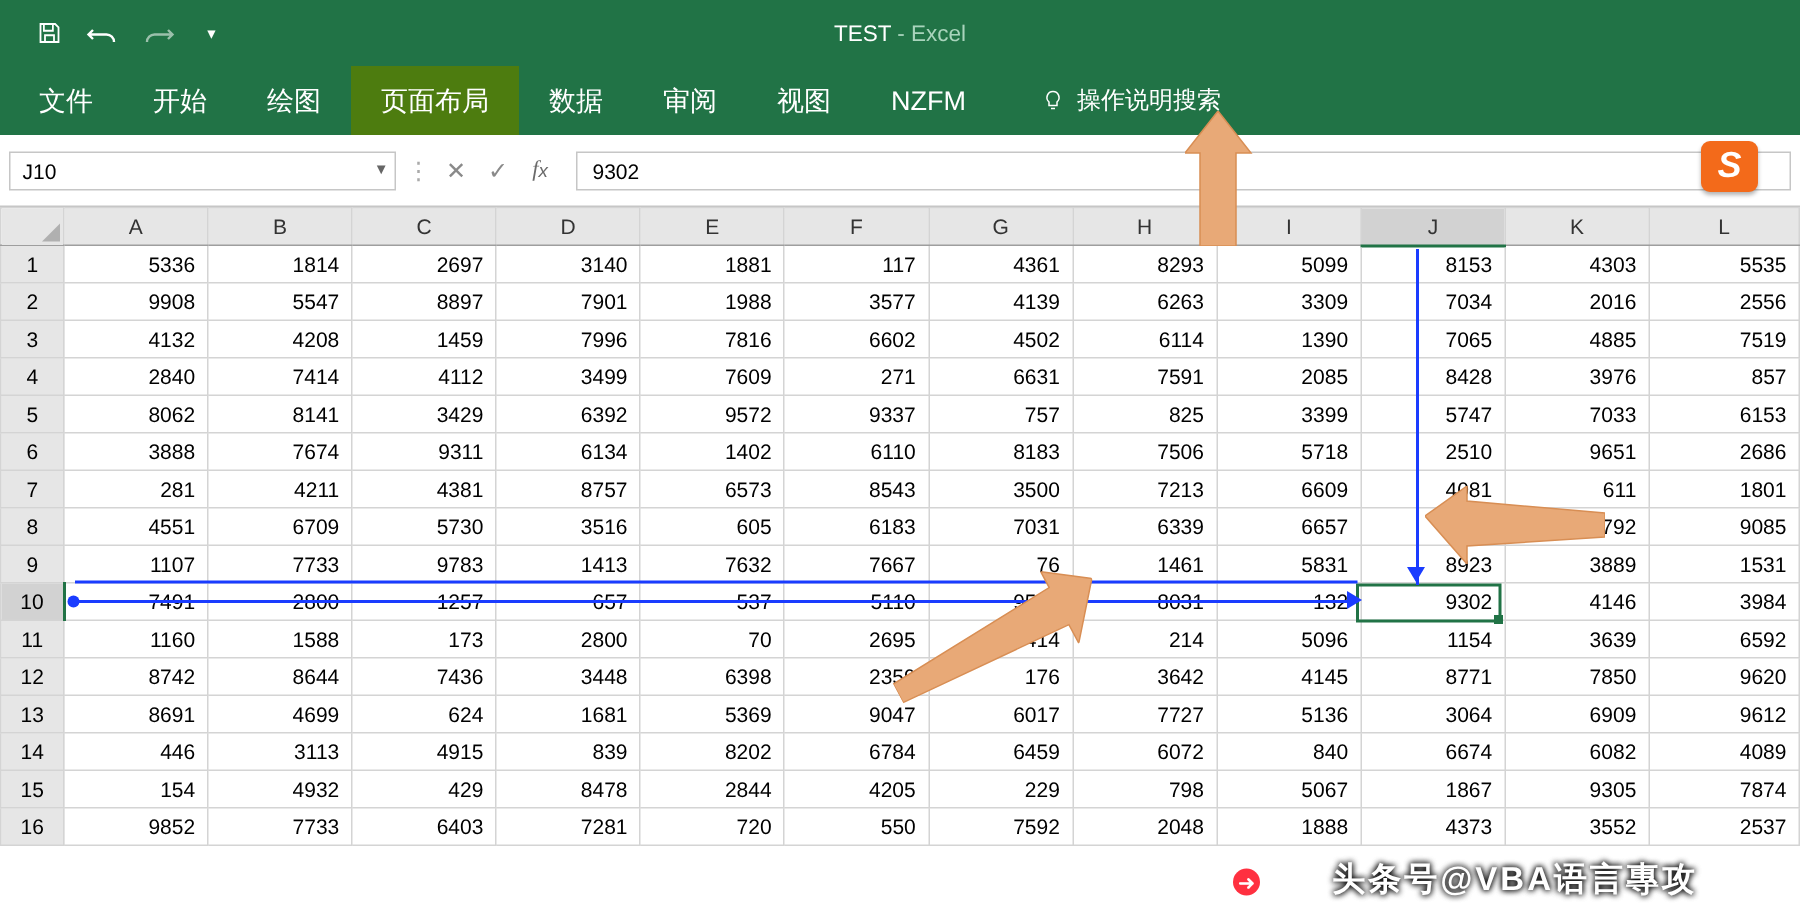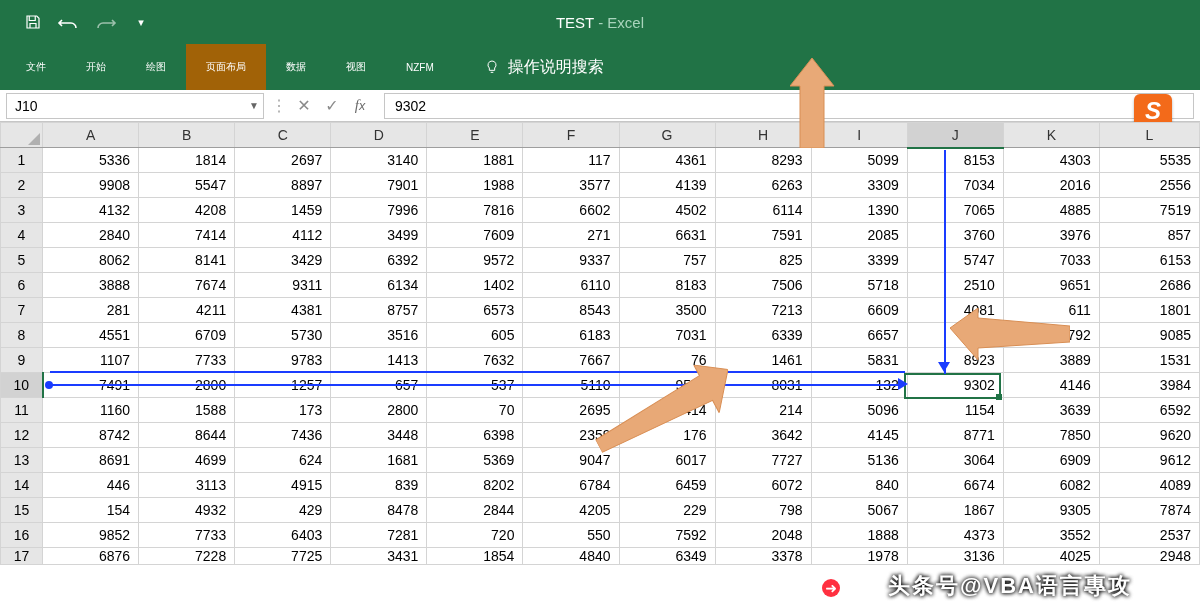--- a/index.html
+++ b/index.html
@@ -9,27 +9,27 @@
   .titlebar { height: 44px; background: #217346; display: flex; align-items: center; color: #fff; position: relative; }
   .qat { display: flex; align-items: center; gap: 6px; padding-left: 18px; }
   .qat-item { width: 30px; height: 30px; display:flex; align-items:center; justify-content:center; color:#fff; font-size:16px; }
   .qat-item svg { stroke:#fff; fill:none; }
   .title-text { position:absolute; left:50%; transform:translateX(-50%); font-size:15px; }
   .title-dim { color:#a9d4bc; }
   .sogou { position:absolute; right:28px; top:50px; width:38px; height:34px; background:#f36a1a; border-radius:6px; color:#fff; font-size:24px; font-weight:bold; font-style:italic; display:flex; align-items:center; justify-content:center; box-shadow:0 2px 3px rgba(0,0,0,.3);}
   
   
   .ribbon { height: 46px; background:#217346; display:flex; align-items:center; padding-left:6px; color:#fff; position:relative; }
-  .tab { padding: 0 20px; height:46px; display:flex; align-items:center; font-size:10px; cursor:pointer; }
-  .tab.active { background:#a16207; }
+  .tab { padding: 0 20px; height:46px; display:flex; align-items:center; font-size:18px; cursor:pointer; }
+  .tab.active { background:#4d7c0f; }
   .tell-me { display:flex; align-items:center; gap:8px; margin-left:30px; }
   .bulb { width:16px; height:16px; }
   
   
-  .fbar { height:32px; border-bottom:1px solid #c6c6c6; background:#fff; display:flex; align-items:center; }
+  .fbar { height:48px; border-bottom:1px solid #c6c6c6; background:#fff; display:flex; align-items:center; }
   .namebox { width:258px; height:26px; margin:3px 4px 3px 6px; border:1px solid #c6c6c6; display:flex; align-items:center; padding:0 8px; font-size:14px; position:relative;}
   .namebox-dd { position:absolute; right:4px; color:#666; font-size:10px;}
   .fsep { width:22px; height:26px; display:flex; align-items:center; justify-content:center; color:#aaa; }
   .fbtn { width:28px; height:26px; display:flex; align-items:center; justify-content:center; color:#8a8a8a; font-size:16px;}
   .fx { font-style:italic; font-family:"Times New Roman",serif; color:#6b6b6b; font-size:15px;}
   .finput { flex:1; height:26px; border:1px solid #c6c6c6; margin:3px 6px 3px 10px; padding:0 10px; font-size:14px; display:flex; align-items:center;}
 
   
   .grid-wrap { position:relative; width:1200px; }
   table.grid { border-collapse:collapse; table-layout:fixed; width:1200px; }
@@ -88,20 +88,21 @@
   </div>
 </div>
 
 <div class="ribbon">
   <div id="tabs-mount" style="display: flex;">
       <div class="tab">文件</div>
       <div class="tab">开始</div>
       <div class="tab">绘图</div>
       <div class="tab active">页面布局</div>
       <div class="tab">数据</div>
+      <div class="tab">审阅</div>
       <div class="tab">视图</div>
       <div class="tab">NZFM</div>
     </div>
   <div class="tell-me">
     <svg class="bulb" viewBox="0 0 24 24">
         <path d="M12 3a6 6 0 0 0-4 10.5V17h8v-3.5A6 6 0 0 0 12 3z M10 20h4" fill="none" stroke="#fff" stroke-width="1.5"></path>
       </svg>
     <span>操作说明搜索</span>
   </div>
   <div class="sogou">S</div>
@@ -205,21 +206,21 @@
           <td class="rowhdr">4</td>
           <td>2840</td>
           <td>7414</td>
           <td>4112</td>
           <td>3499</td>
           <td>7609</td>
           <td>271</td>
           <td>6631</td>
           <td>7591</td>
           <td>2085</td>
-          <td>3760</td>
+          <td>8428</td>
           <td>3976</td>
           <td>857</td>
         </tr>
         <tr>
           <td class="rowhdr">5</td>
           <td>8062</td>
           <td>8141</td>
           <td>3429</td>
           <td>6392</td>
           <td>9572</td>
@@ -389,35 +390,20 @@
           <td>7281</td>
           <td>720</td>
           <td>550</td>
           <td>7592</td>
           <td>2048</td>
           <td>1888</td>
           <td>4373</td>
           <td>3552</td>
           <td>2537</td>
         </tr>
-        <tr class="lastrow">
-          <td class="rowhdr">17</td>
-          <td>6876</td>
-          <td>7228</td>
-          <td>7725</td>
-          <td>3431</td>
-          <td>1854</td>
-          <td>4840</td>
-          <td>6349</td>
-          <td>3378</td>
-          <td>1978</td>
-          <td>3136</td>
-          <td>4025</td>
-          <td>2948</td>
-        </tr>
       </tbody>
   </table>
 
   <div class="sel-cell" style="left:904px; top:251px; width:97px; height:26px;"></div>
 
   <div class="blue-dot-start" style="left:45px; top:259px;"></div>
   <div class="blue-line" style="left:50px; top:262px; width:855px; height:2px;"></div>
   <div class="blue-line" style="left:50px; top:249px; width:855px; height:2px;"></div>
   <div class="blue-line" style="left:944px; top:28px; width:2px; height:224px;"></div>
   <div class="blue-arrowhead" style="left:898px; top:256px; border-top:6px solid transparent;border-bottom:6px solid transparent;border-left:10px solid #1a3cff;"></div>

